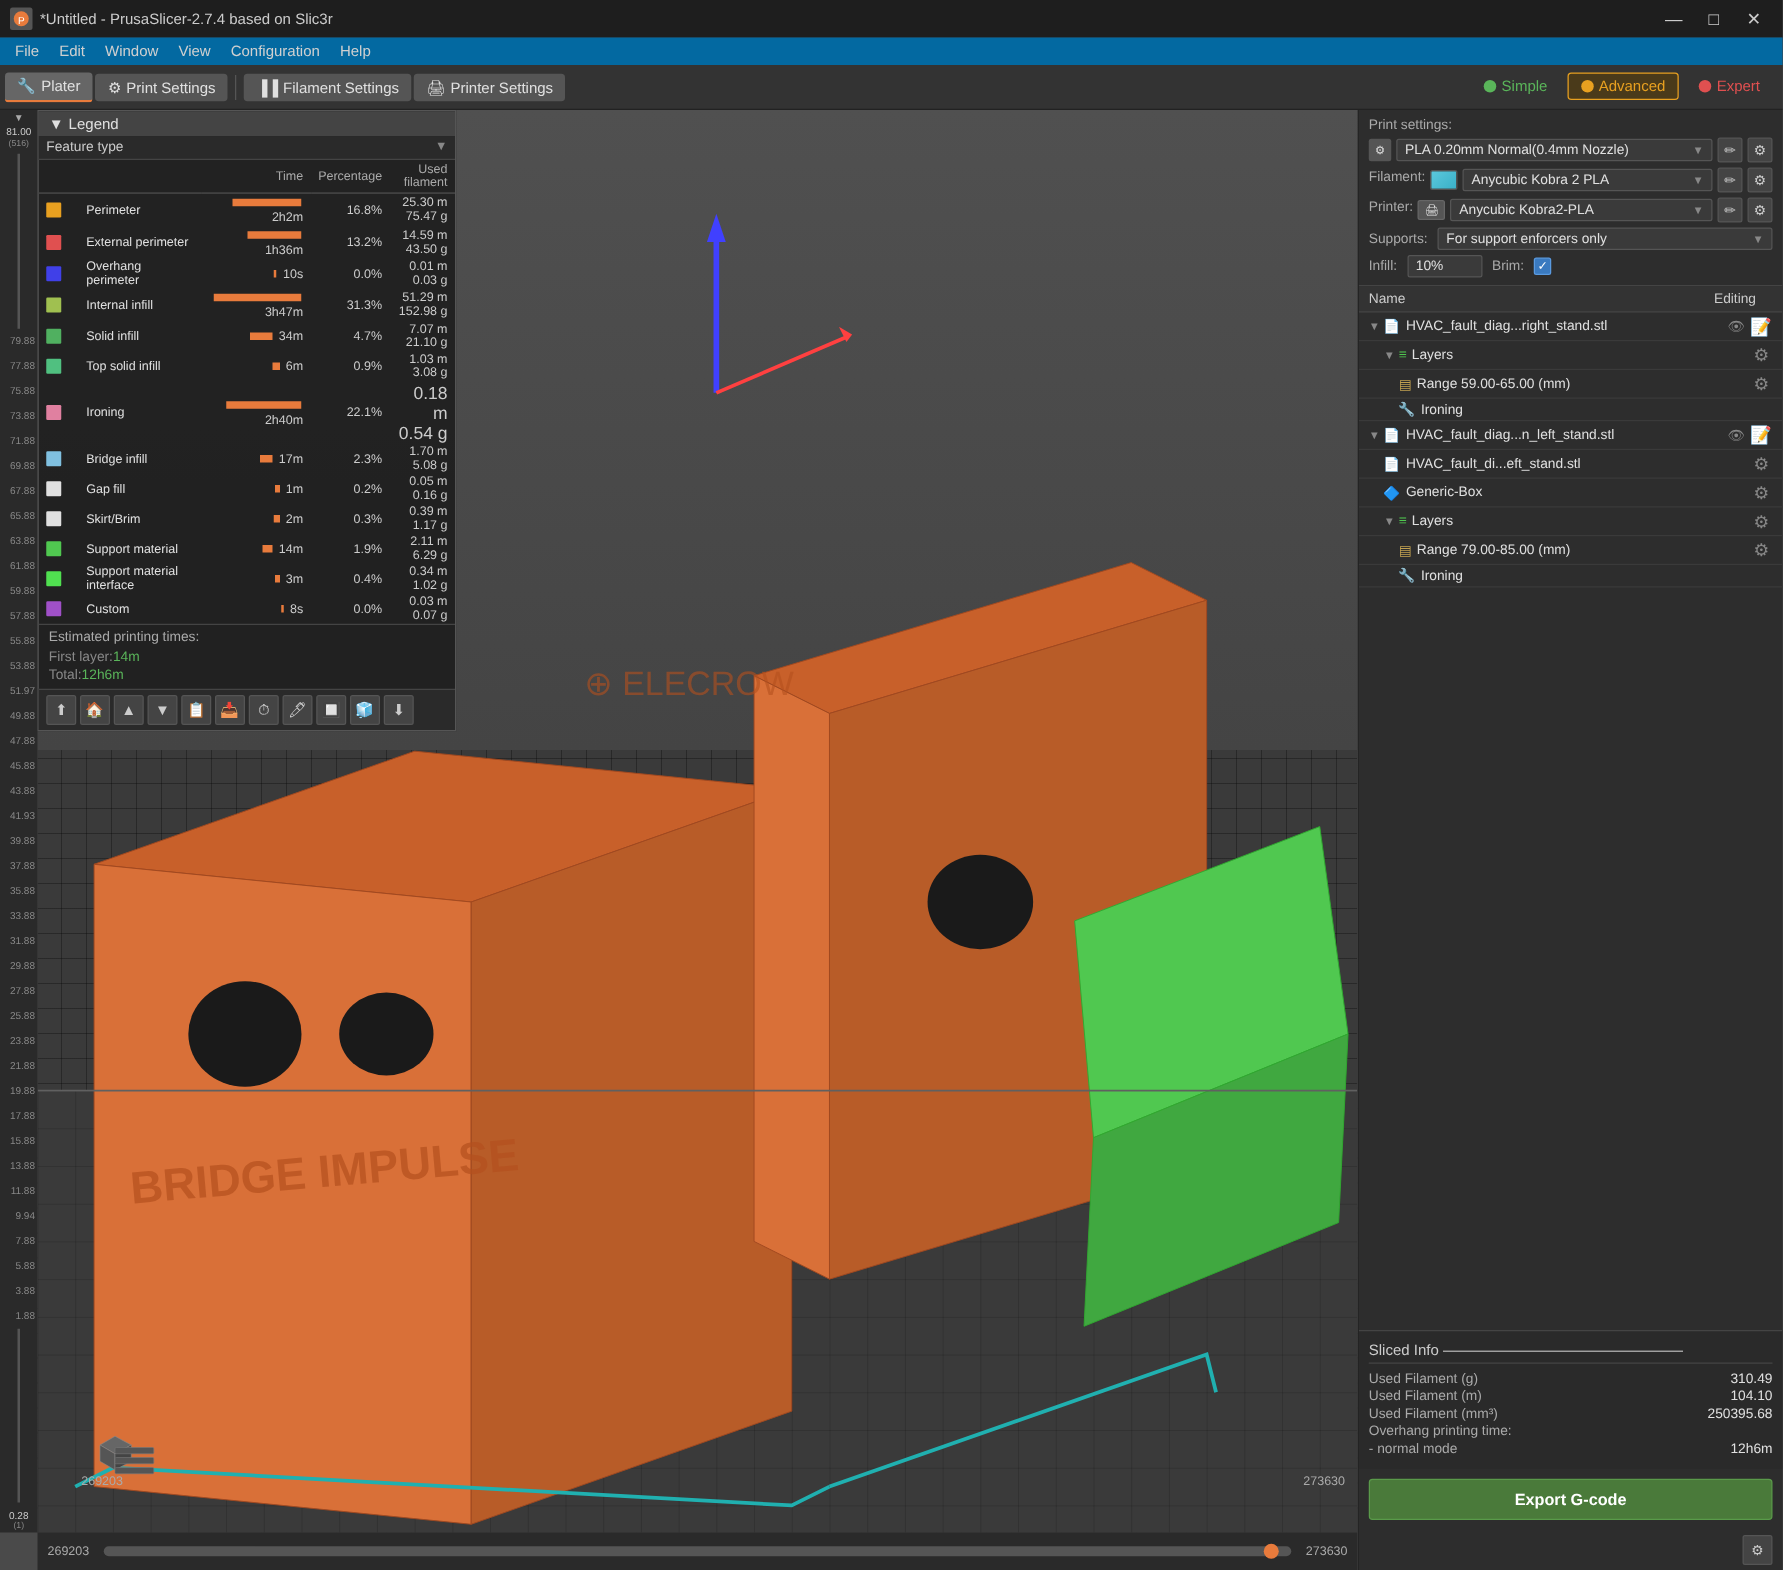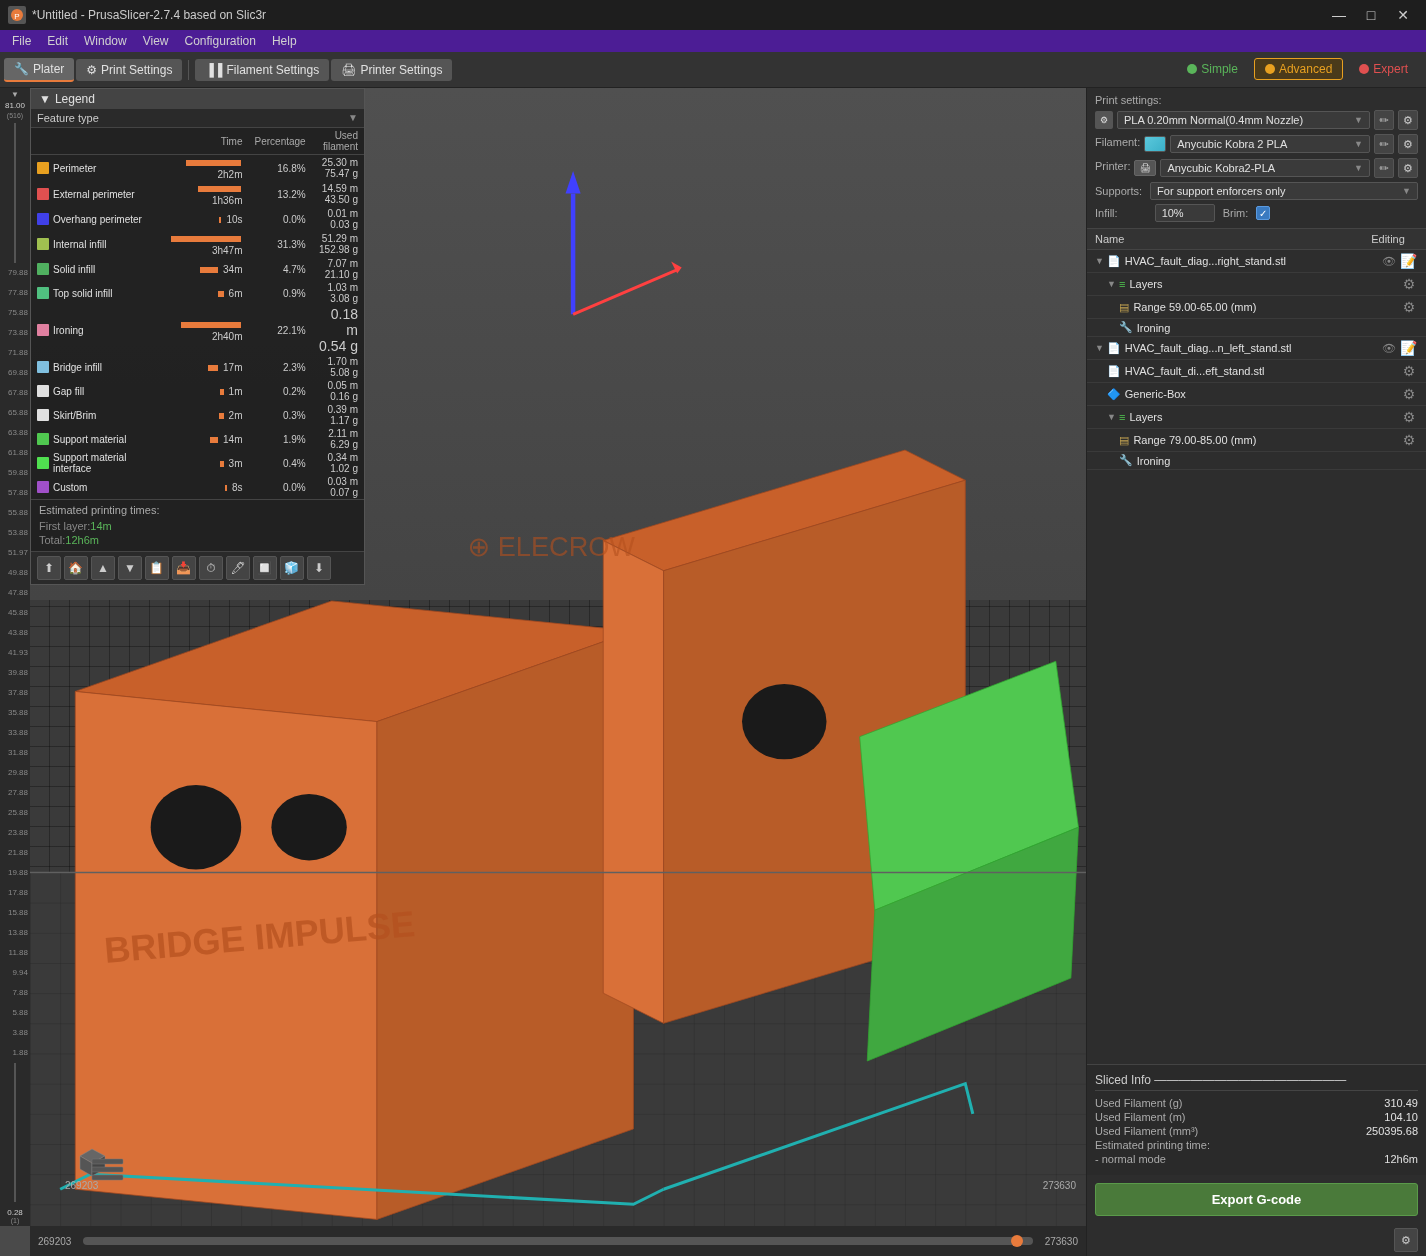--- a/index.html
+++ b/index.html
@@ -61,21 +61,21 @@
       display: flex;
       align-items: center;
       justify-content: center;
       font-size: 14px;
     }
 
     
     #menubar {
       width: 100%;
       height: 22px;
-      background: #4c1d95;
+      background: #0369a1;
       display: flex;
       align-items: center;
       padding: 0 4px;
       position: absolute;
       top: 30px;
       left: 0;
       z-index: 100;
     }
     .menu-item {
       padding: 2px 8px;
@@ -294,21 +294,21 @@
       padding: 1px 6px;
       font-size: 11px;
     }
     #legend-table td:not(:first-child) {
       text-align: right;
       color: #ccc;
     }
     .legend-row-label {
       display: flex;
       align-items: center;
-      gap: 4px;
+      gap: 20px;
     }
     .color-swatch {
       width: 12px;
       height: 12px;
       border-radius: 1px;
       flex-shrink: 0;
     }
     .time-bar {
       display: inline-block;
       height: 6px;
@@ -484,21 +484,20 @@
     }
     .infill-label { color: #aaa; font-size: 11px; }
     .infill-input {
       width: 60px;
       background: #3a3a3a;
       border: 1px solid #555;
       border-radius: 2px;
       padding: 2px 6px;
       color: #e0e0e0;
       font-size: 11px;
-      margin-left: 29px;
     }
     .brim-label { color: #aaa; font-size: 11px; }
     .brim-check {
       width: 14px;
       height: 14px;
       background: #3a7ac0;
       border: 1px solid #5a9ae0;
       border-radius: 2px;
       display: flex;
       align-items: center;
@@ -1243,21 +1242,21 @@
       </div>
       <div class="sliced-row">
         <span class="sliced-key">Used Filament (m)</span>
         <span class="sliced-val">104.10</span>
       </div>
       <div class="sliced-row">
         <span class="sliced-key">Used Filament (mm³)</span>
         <span class="sliced-val">250395.68</span>
       </div>
       <div class="sliced-row">
-        <span class="sliced-key">Estimated printing time:</span>
+        <span class="sliced-key">Overhang printing time:</span>
         <span class="sliced-val"></span>
       </div>
       <div class="sliced-row">
         <span class="sliced-key">- normal mode</span>
         <span class="sliced-val">12h6m</span>
       </div>
     </div>
 
     <div id="export-btn">Export G-code</div>
 

